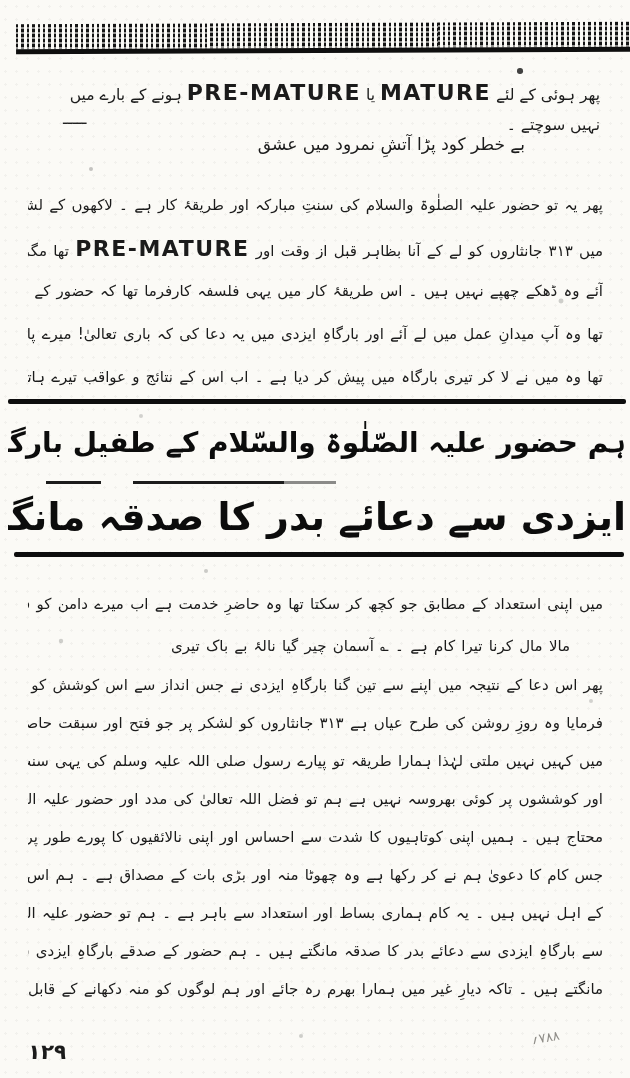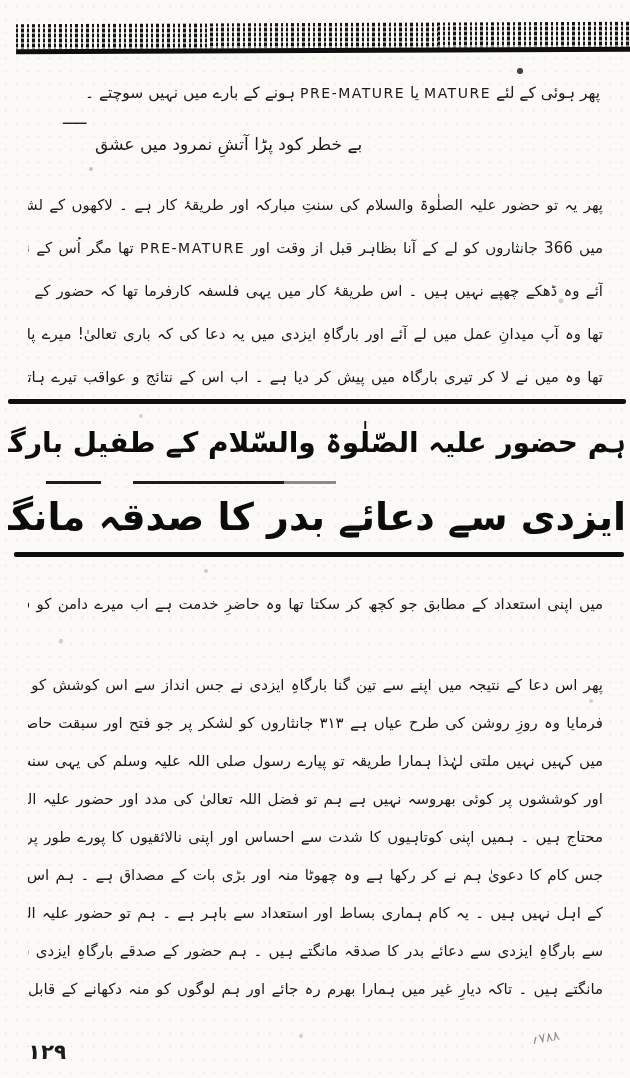--- a/index.html
+++ b/index.html
@@ -21,22 +21,22 @@
       repeating-linear-gradient(0deg, rgba(251,250,246,0.55) 0 2px, transparent 2px 5px),
       repeating-linear-gradient(90deg, #141414 0 2.4px, transparent 2.4px 5.4px);
     border-bottom:5px solid #0e0e0e;
     transform:rotate(-0.25deg);
   }
   .urdu{direction:rtl;unicode-bidi:embed;}
   .intro{
     position:absolute;top:62px;left:45px;right:30px;
     font-size:15.5px;text-align:right;line-height:30px;
   }
-  .latin{font-weight:normal;font-size:14px;letter-spacing:1.5px;direction:ltr;unicode-bidi:isolate;}
-  .couplet{position:absolute;top:103px;left:95px;right:105px;text-align:left;font-size:17px;}
+  .latin{font-weight:bold;font-size:22px;letter-spacing:1.5px;direction:ltr;unicode-bidi:isolate;}
+  .couplet{position:absolute;top:103px;left:95px;right:105px;text-align:right;font-size:17px;}
   .couplet-l1{line-height:34px;margin-top:24px;}
   .couplet-l2{line-height:34px;margin-top:9px;padding-left:45px;}
   .verse-marker{position:absolute;left:-32px;top:6px;font-size:16px;color:#222;letter-spacing:-2px;}
   .para{position:absolute;left:28px;right:27px;font-size:15px;}
   .para .line{
     direction:rtl;
     text-align:justify;text-align-last:justify;
     word-spacing:1.5px;
     height:43px;line-height:43px;
     white-space:nowrap;overflow:hidden;
@@ -97,36 +97,37 @@
 
   <p class="intro urdu"><span>پھر ہوئی کے لئے</span> <span class="latin">MATURE</span> <span>یا</span> <span class="latin">PRE-MATURE</span> <span>ہونے کے بارے میں نہیں سوچتے ۔</span></p>
 
   <div class="couplet urdu">
     <span class="verse-marker">ـــــ</span>
     <div class="couplet-l1">بے خطر کود پڑا آتشِ نمرود میں عشق</div>
   </div>
 
   <div class="para" id="para1">
     <div class="line">پھر یہ تو حضور علیہ الصلٰوۃ والسلام کی سنتِ مبارکہ اور طریقۂ کار ہے ۔ لاکھوں کے لشکر کے مقابلہ</div>
-    <div class="line"><span>میں 366 جانثاروں کو لے کے آنا بظاہر قبل از وقت اور</span> <span class="latin">PRE-MATURE</span> <span>تھا مگر اُس کے نتائج جو سامنے</span></div>
+    <div class="line"><span>میں ۳۱۳ جانثاروں کو لے کے آنا بظاہر قبل از وقت اور</span> <span class="latin">PRE-MATURE</span> <span>تھا مگر اُس کے نتائج جو سامنے</span></div>
     <div class="line">آئے وہ ڈھکے چھپے نہیں ہیں ۔ اس طریقۂ کار میں یہی فلسفہ کارفرما تھا کہ حضور کے پاس جو اثاثہ</div>
     <div class="line">تھا وہ آپ میدانِ عمل میں لے آئے اور بارگاہِ ایزدی میں یہ دعا کی کہ باری تعالیٰ! میرے پاس جو کچھ</div>
     <div class="line">تھا وہ میں نے لا کر تیری بارگاہ میں پیش کر دیا ہے ۔ اب اس کے نتائج و عواقب تیرے ہاتھ میں ہیں</div>
   </div>
 
   <div class="heading-block">
     <div class="rule"></div>
     <div class="h-line h1 urdu">ہم حضور علیہ الصّلٰوۃ والسّلام کے طفیل بارگاہِ</div>
     <div class="heading-divider"></div>
     <div class="h-line h2 urdu">ایزدی سے دعائے بدر کا صدقہ مانگتے ہیں</div>
     <div class="rule rule-bottom"></div>
   </div>
 
   <div class="para" id="para2">
     <div class="line">میں اپنی استعداد کے مطابق جو کچھ کر سکتا تھا وہ حاضرِ خدمت ہے اب میرے دامن کو فتح و نصرت سے</div>
+    <div class="line last-line">مالا مال کرنا تیرا کام ہے ۔ ؎ آسمان چیر گیا نالۂ بے باک تیری</div>
   </div>
 
   <div class="para" id="para3">
     <div class="line">پھر اس دعا کے نتیجہ میں اپنے سے تین گنا بارگاہِ ایزدی نے جس انداز سے اس کوشش کو منظور</div>
     <div class="line">فرمایا وہ روزِ روشن کی طرح عیاں ہے ۳۱۳ جانثاروں کو لشکر پر جو فتح اور سبقت حاصل ہوئی اُس کی نظیر دنیا</div>
     <div class="line">میں کہیں نہیں ملتی لہٰذا ہمارا طریقہ تو پیارے رسول صلی اللہ علیہ وسلم کی یہی سنت ہے ۔ ہمیں اپنی استعداد</div>
     <div class="line">اور کوششوں پر کوئی بھروسہ نہیں ہے ہم تو فضل اللہ تعالیٰ کی مدد اور حضور علیہ الصلٰوۃ والسلام کی توجہ کے</div>
     <div class="line">محتاج ہیں ۔ ہمیں اپنی کوتاہیوں کا شدت سے احساس اور اپنی نالائقیوں کا پورے طور پر اعتراف ہے ۔</div>
     <div class="line">جس کام کا دعویٰ ہم نے کر رکھا ہے وہ چھوٹا منہ اور بڑی بات کے مصداق ہے ۔ ہم اس کام کے کرنے</div>
     <div class="line">کے اہل نہیں ہیں ۔ یہ کام ہماری بساط اور استعداد سے باہر ہے ۔ ہم تو حضور علیہ الصلٰوۃ والسلام کے تصرف</div>

